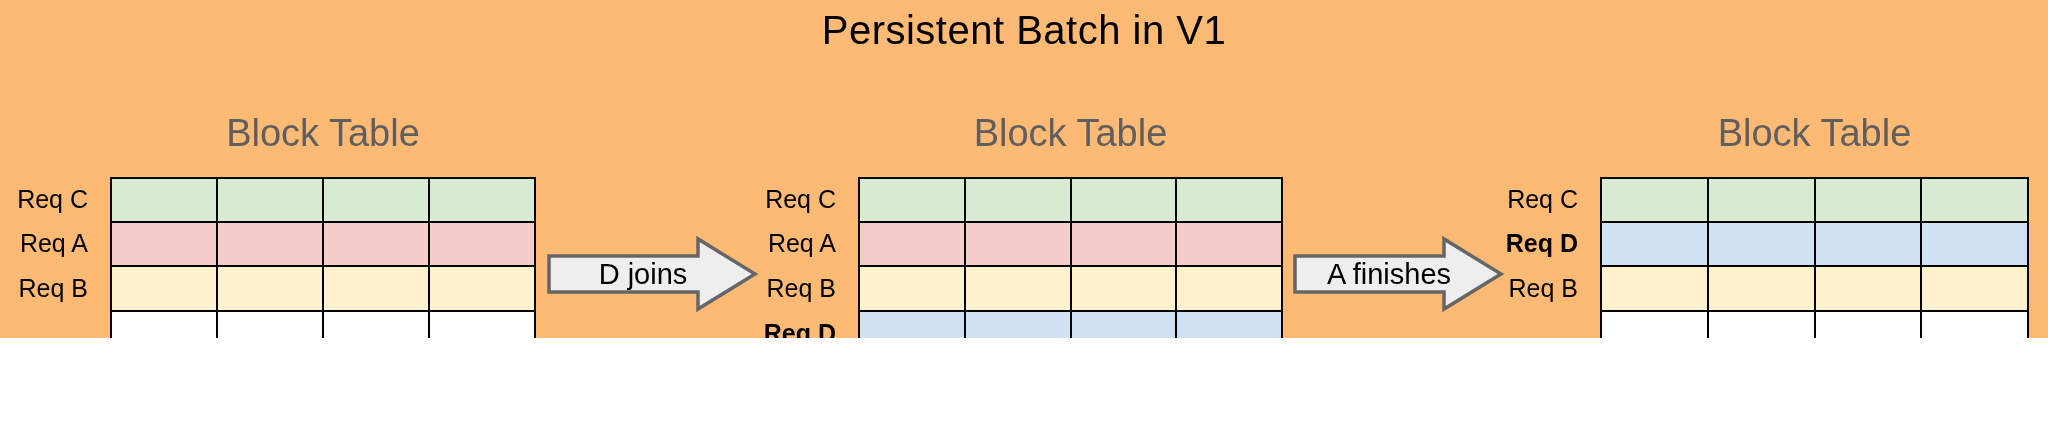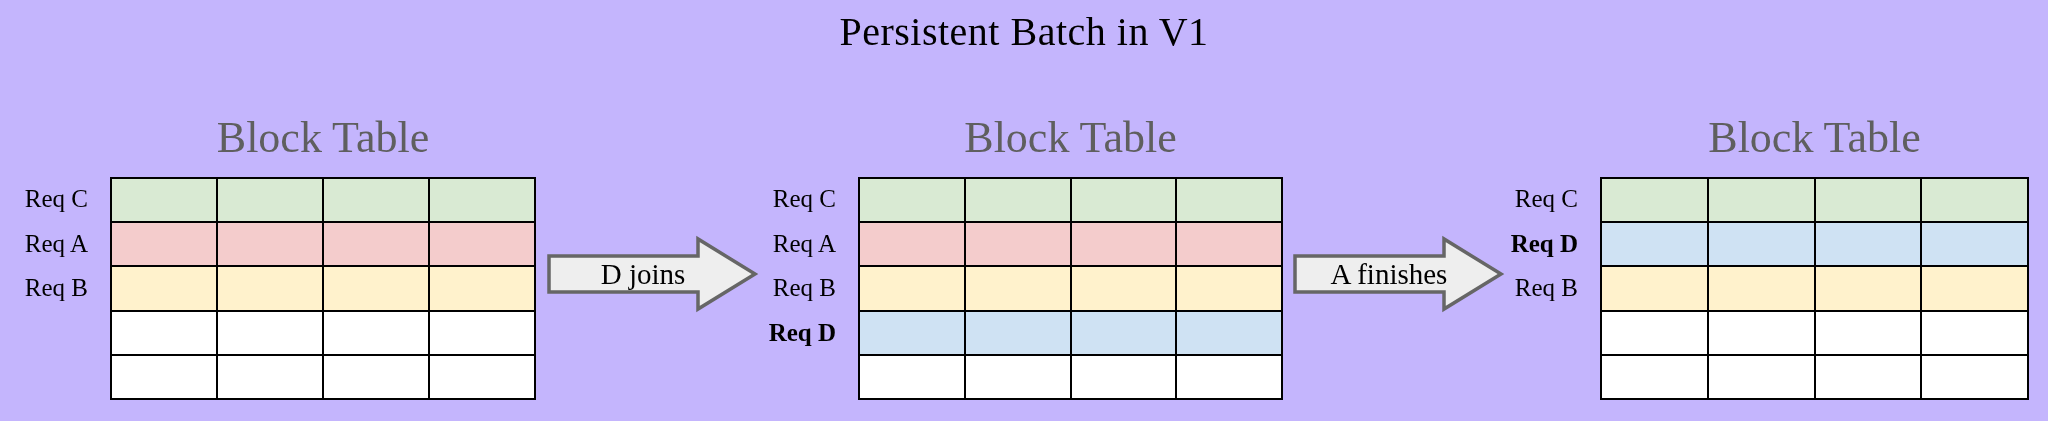--- a/index.html
+++ b/index.html
@@ -1,39 +1,39 @@
 <!DOCTYPE html>
 <html><head>
 <meta charset="utf-8">
 <style>
   * { margin: 0; padding: 0; box-sizing: border-box; }
   html, body { background: #ffffff; }
   .page {
     position: relative;
     width: 2048px;
-    height: 421px;
-    background: #c4b5fd;
-    font-family: Liberation Serif, serif;
+    height: 338px;
+    background: #fdba74;
+    font-family: Liberation Sans, sans-serif;
     overflow: hidden;
   }
   .title {
     position: absolute;
     top: 8px;
     left: 0;
     width: 100%;
     text-align: center;
     font-size: 40px;
     color: #000000;
     letter-spacing: 0.5px;
   }
   .panel-heading {
     position: absolute;
     top: 112px;
     text-align: center;
-    font-size: 44px;
+    font-size: 38px;
     color: #5f5f5f;
   }
   .grid {
     position: absolute;
     display: grid;
     grid-template-columns: repeat(4, 1fr);
     grid-auto-rows: 1fr;
     border: 1.5px solid #000000;
     background: #ffffff;
   }

